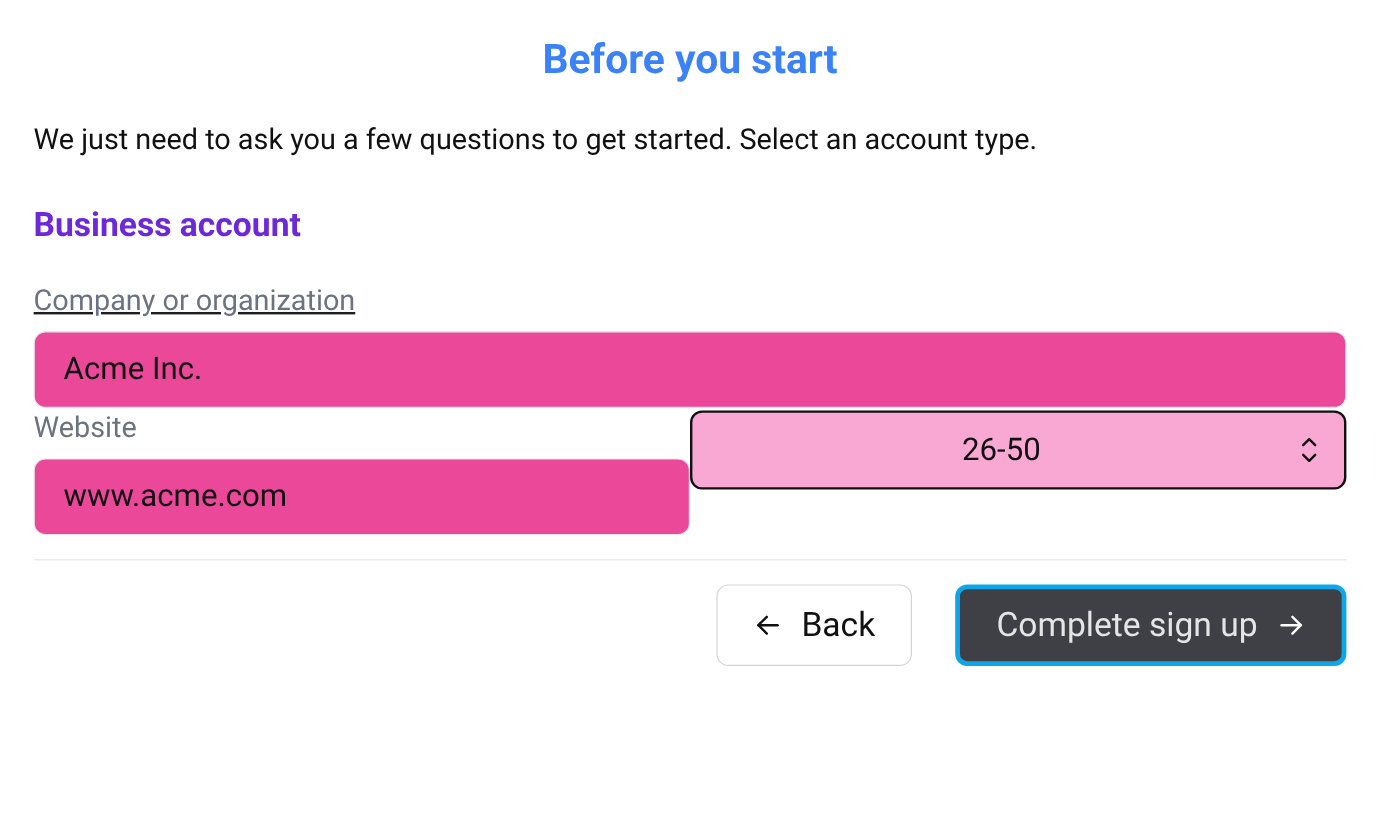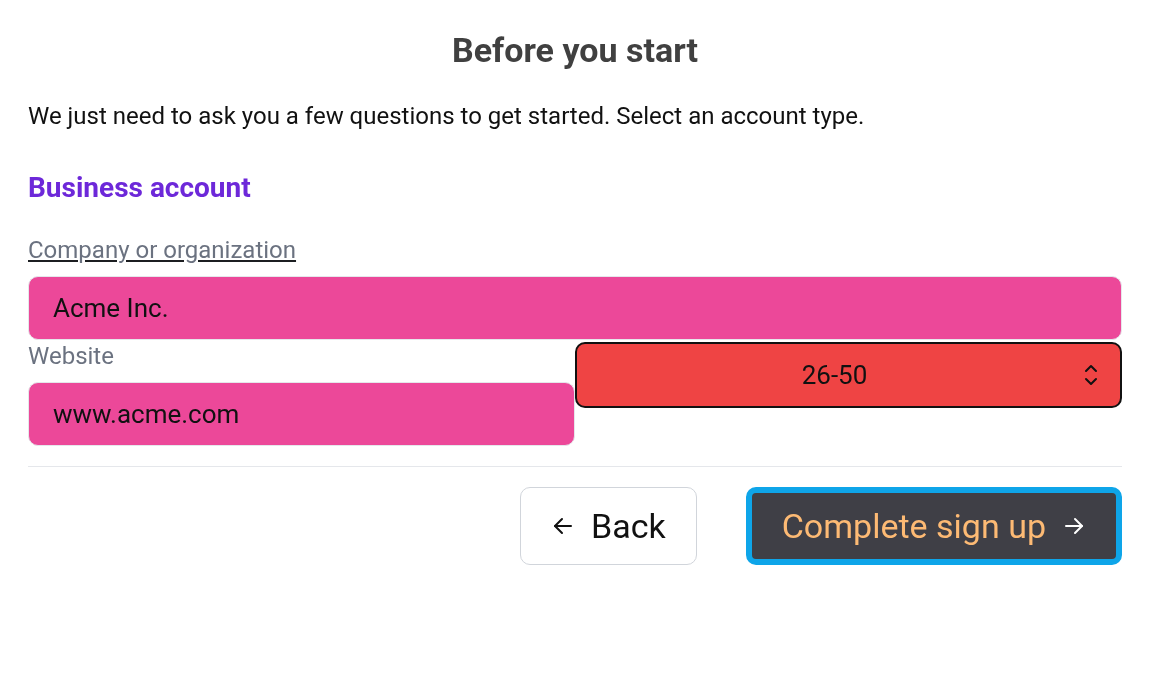--- a/index.html
+++ b/index.html
@@ -15,21 +15,21 @@
       width: 1150px;
       height: 692px;
       padding: 30px 28px 20px 28px;
     }
 
     .page-title {
       font-size: 34px;
       font-weight: 700;
       text-align: center;
       margin-bottom: 28px;
-      color: #404040;
+      color: #3b82f6;
     }
 
     .intro-text {
       font-size: 24px;
       font-weight: 400;
       line-height: 1.55;
       color: #111;
       margin-bottom: 36px;
     }
 
@@ -77,21 +77,21 @@
     .select-wrap {
       position: relative;
       width: 100%;
     }
 
     .select-input {
       width: 100%;
       font-size: 26px;
       font-family: inherit;
       padding: 16px 52px 16px 24px;
-      background: #ef4444;
+      background: #f9a8d4;
       border: 2px solid #111;
       border-radius: 10px;
       color: #111;
       outline: none;
       appearance: none;
       -webkit-appearance: none;
       cursor: pointer;
     }
 
     .select-caret {
@@ -112,40 +112,39 @@
     .button-row {
       display: flex;
       justify-content: flex-end;
       gap: 36px;
     }
 
     .btn {
       display: inline-flex;
       align-items: center;
       gap: 16px;
-      font-size: 34px;
+      font-size: 28px;
       font-family: inherit;
       padding: 16px 30px;
       border-radius: 10px;
       cursor: pointer;
       line-height: 1;
       justify-content: flex-end;
     }
 
     .btn-secondary {
       background: #ffffff;
       border: 1px solid #d1d5db;
       color: #111;
     }
 
     .btn-primary {
       background: #3f3f46;
-      border: 6px solid #0ea5e9;
-      color: #fdba74;
-      margin-left: 13px;
+      border: 4px solid #0ea5e9;
+      color: #e5e5e5;
     }
 
     .icon {
       display: inline-flex;
       align-items: center;
     }
   </style>
 </head>
 <body>
 

